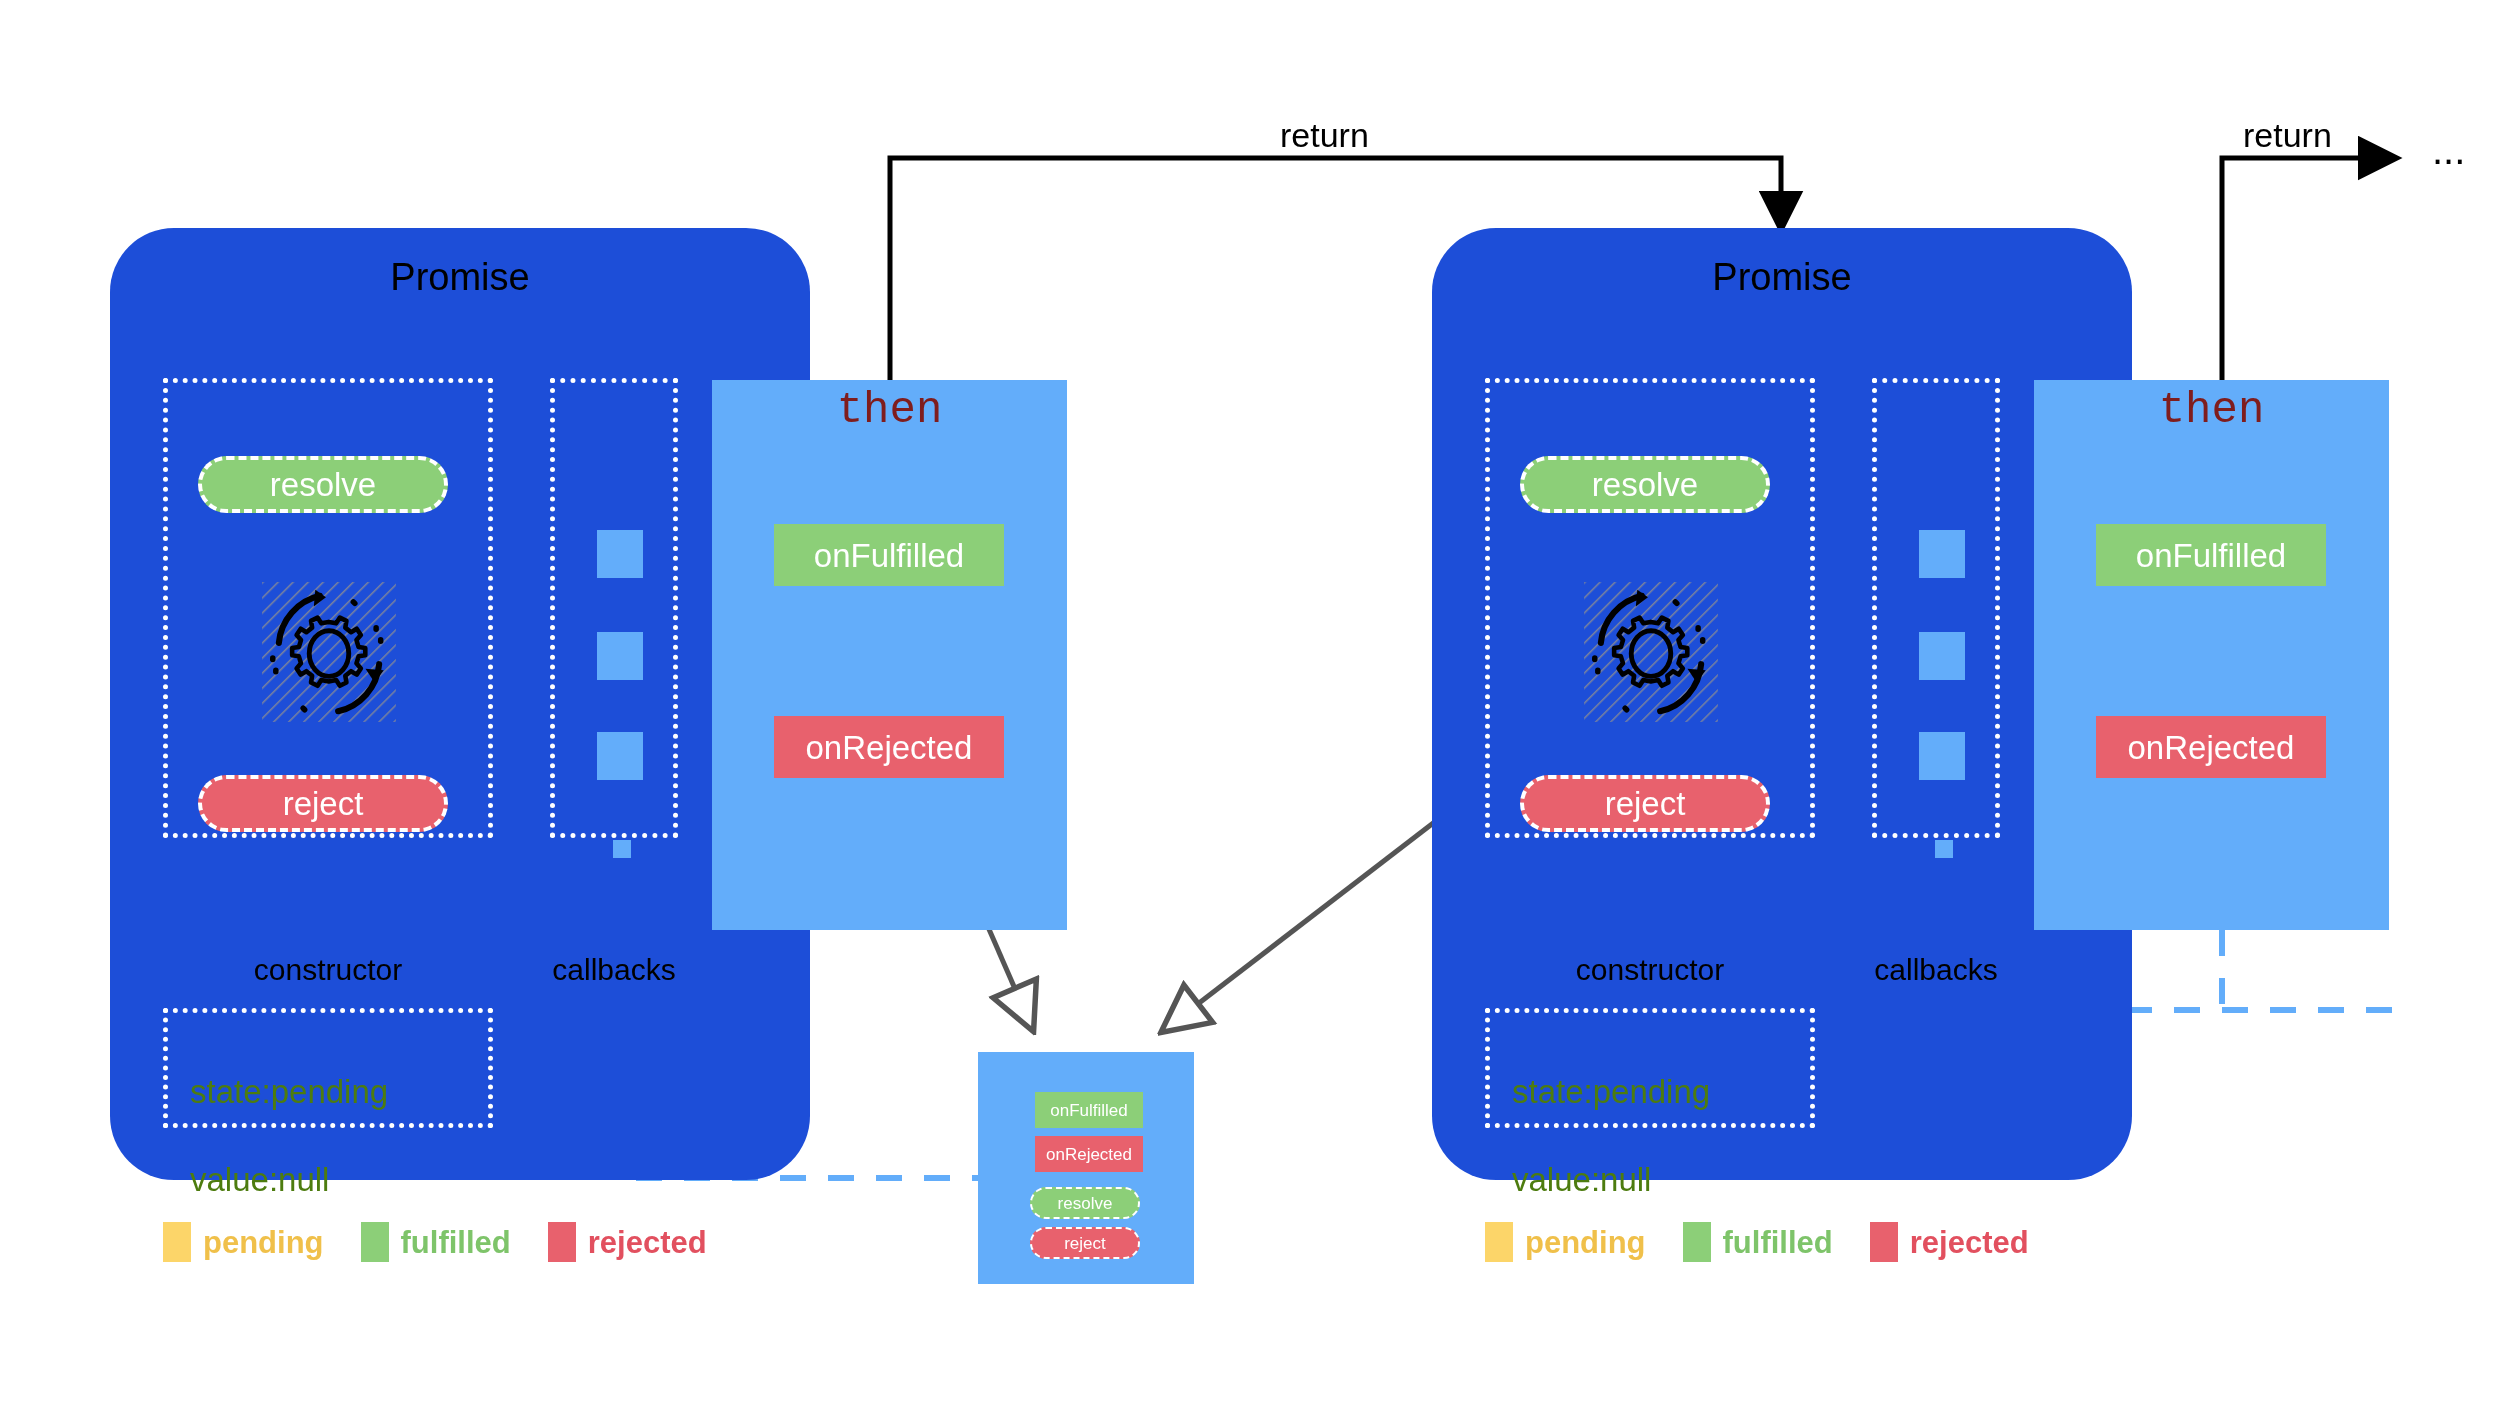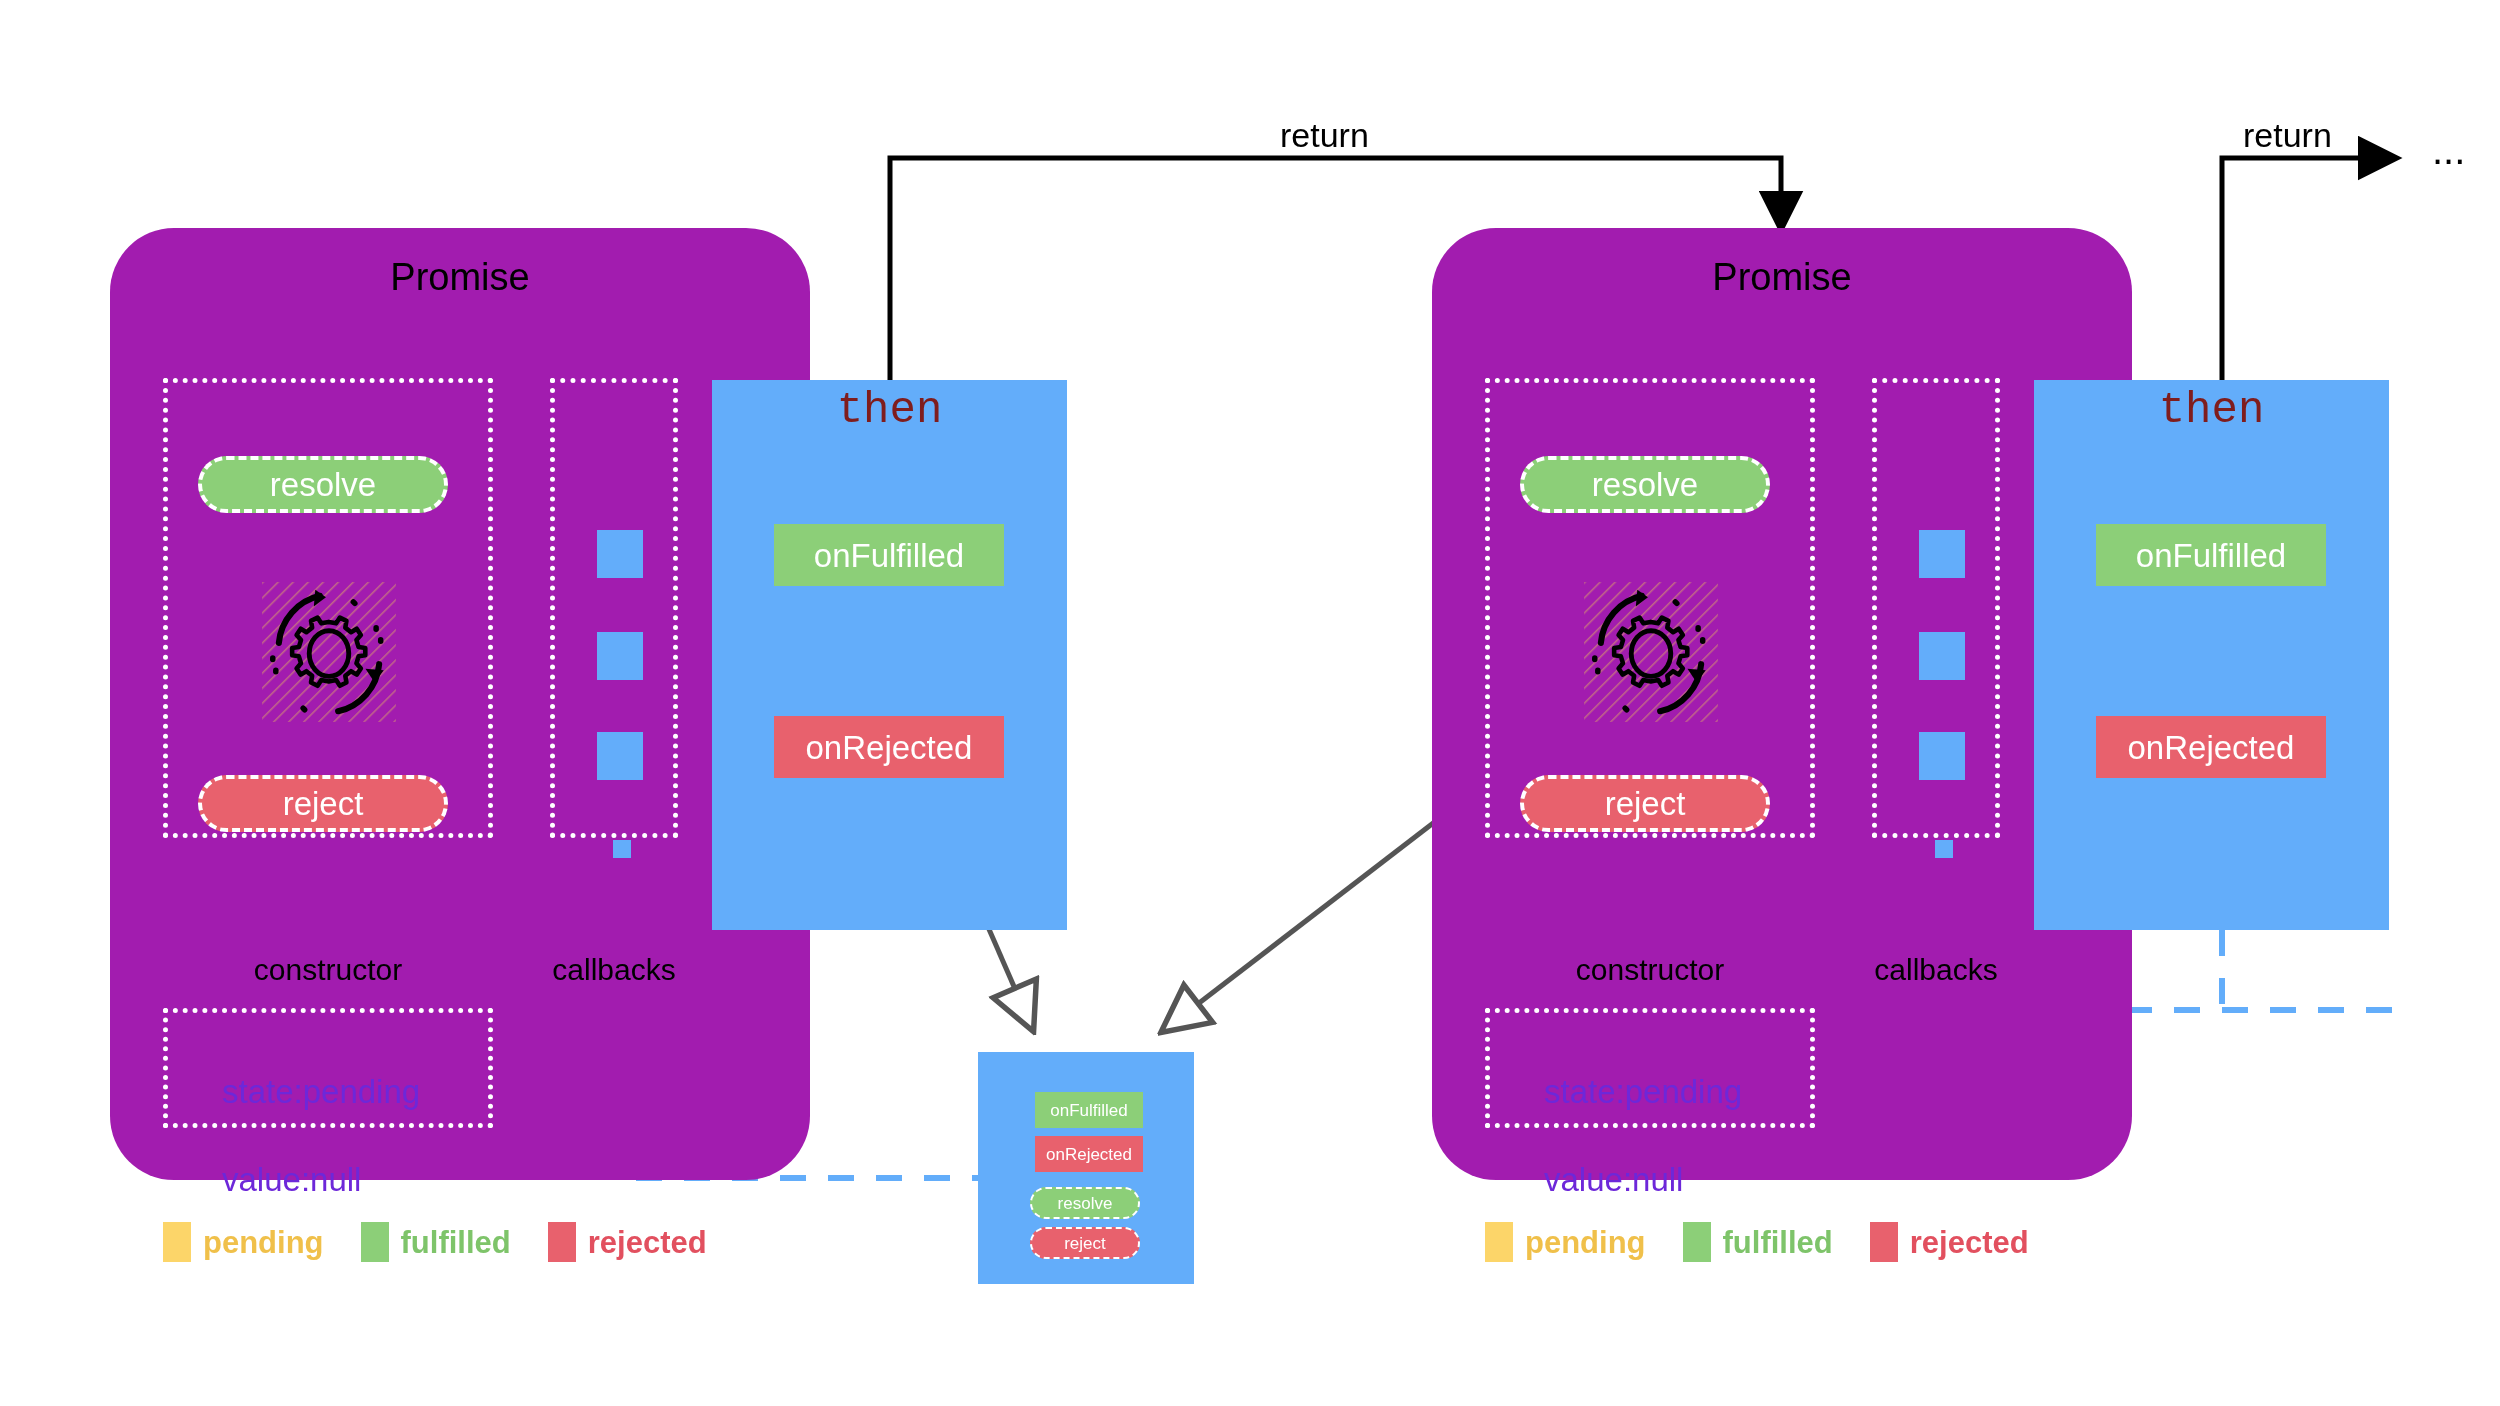--- a/index.html
+++ b/index.html
@@ -14,21 +14,21 @@
     position: relative;
     width: 2500px;
     height: 1406px;
     background: #ffffff;
     overflow: hidden;
   }
 
   
   .promise-panel {
     position: absolute;
-    background: #a21caf;
+    background: #1d4ed8;
     border-radius: 64px;
     box-sizing: border-box;
   }
   .promise-title {
     position: absolute;
     top: 30px;
     left: 0;
     width: 100%;
     text-align: center;
     font-size: 38px;
@@ -78,25 +78,24 @@
     position: absolute;
     font-size: 30px;
     color: #000000;
     text-align: center;
     line-height: 1;
   }
 
   
   .state-text {
     position: absolute;
-    color: #6d28d9;
+    color: #4d7c0f;
     font-size: 33px;
     line-height: 44px;
     white-space: pre-line;
-    margin-left: 32px;
   }
 
   
   .then-box {
     position: absolute;
     background: #63ADFA;
   }
   .then-title {
     position: absolute;
     top: 8px;

